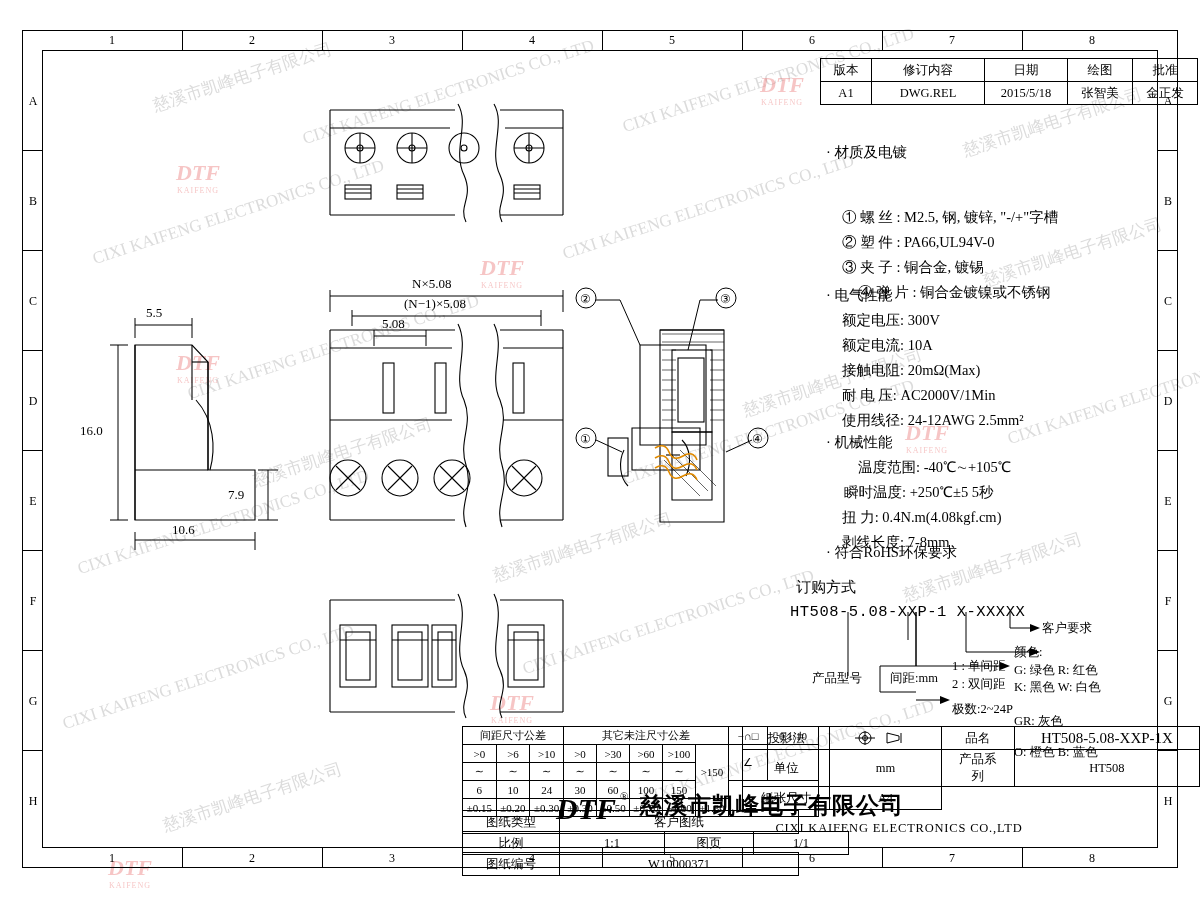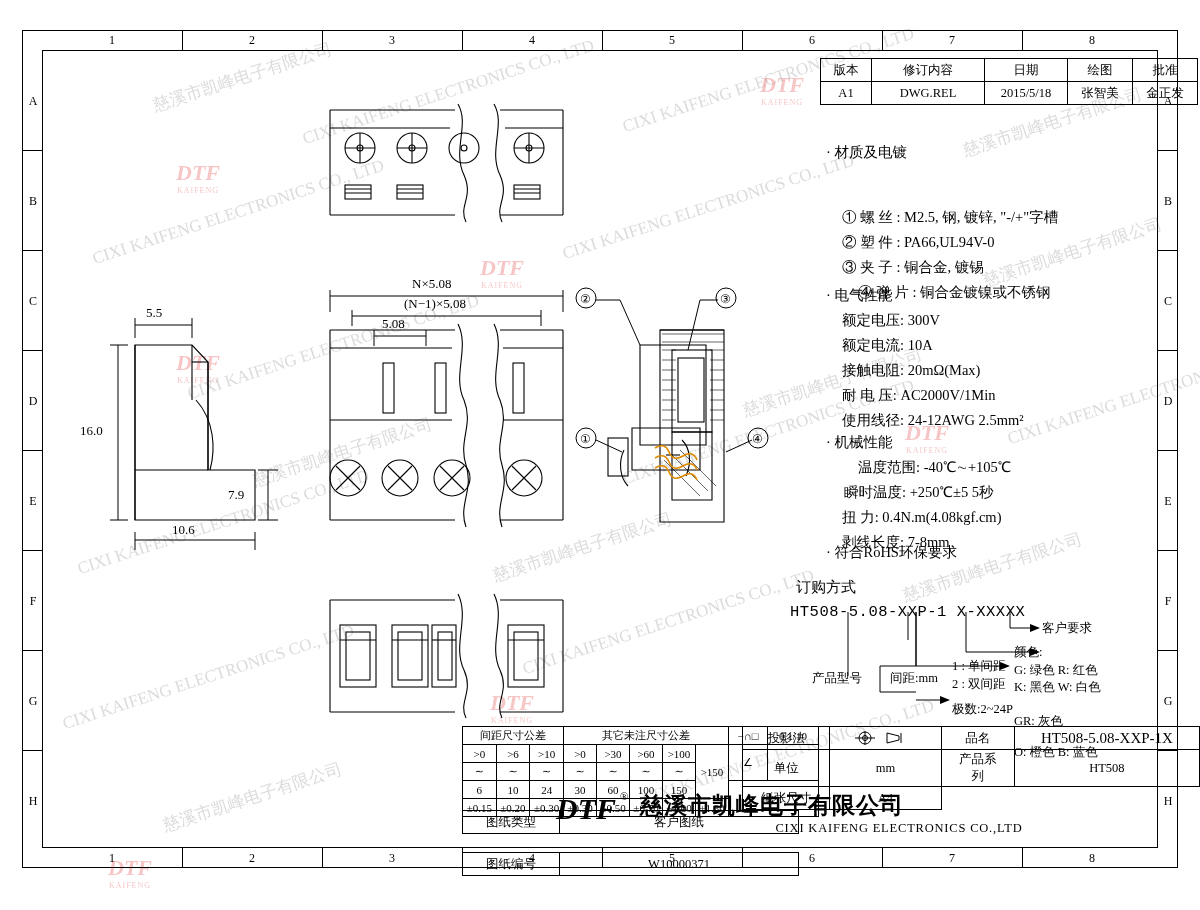--- a/index.html
+++ b/index.html
@@ -411,20 +411,30 @@
     </table>
 
   <table class="tb" style="left:462px;top:810px;">
     <tbody>
         <tr>
       <td style="width:64px;text-align:center">图纸类型</td>
       <td style="width:206px;text-align:center">客户图纸</td>
     </tr>
   </tbody>
     </table>
+  <table class="tb" style="left:462px;top:831px;">
+    <tbody>
+        <tr>
+      <td style="width:64px;text-align:center">比例</td>
+      <td style="width:72px;text-align:center">1:1</td>
+      <td style="width:56px;text-align:center">图页</td>
+      <td style="width:62px;text-align:center">1/1</td>
+    </tr>
+  </tbody>
+    </table>
   <table class="tb" style="left:462px;top:852px;">
     <tbody>
         <tr>
       <td style="width:64px;text-align:center">图纸编号</td>
       <td style="width:206px;text-align:center">W10000371</td>
     </tr>
   </tbody>
     </table>
 
   <table class="tb" style="left:742px;top:726px;">

